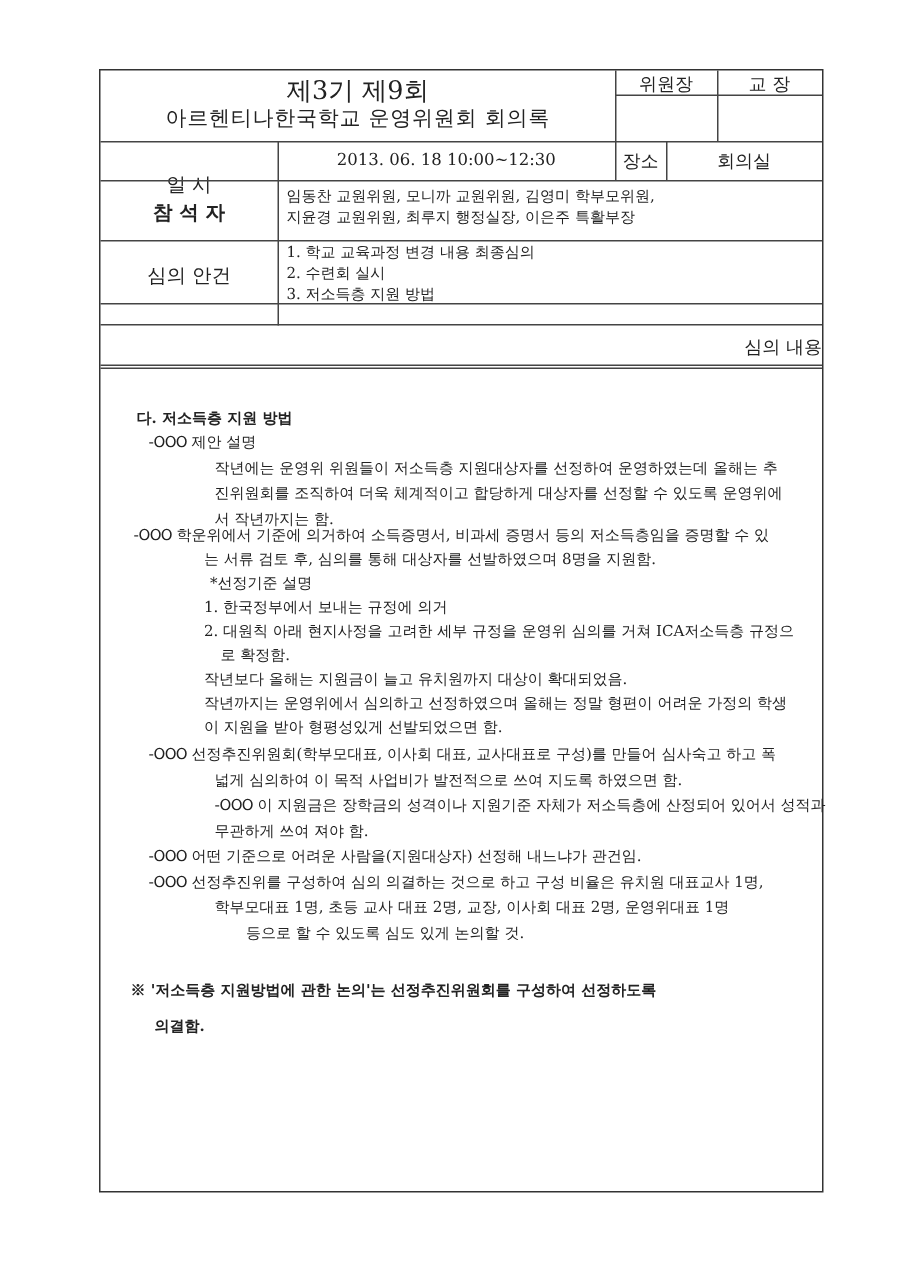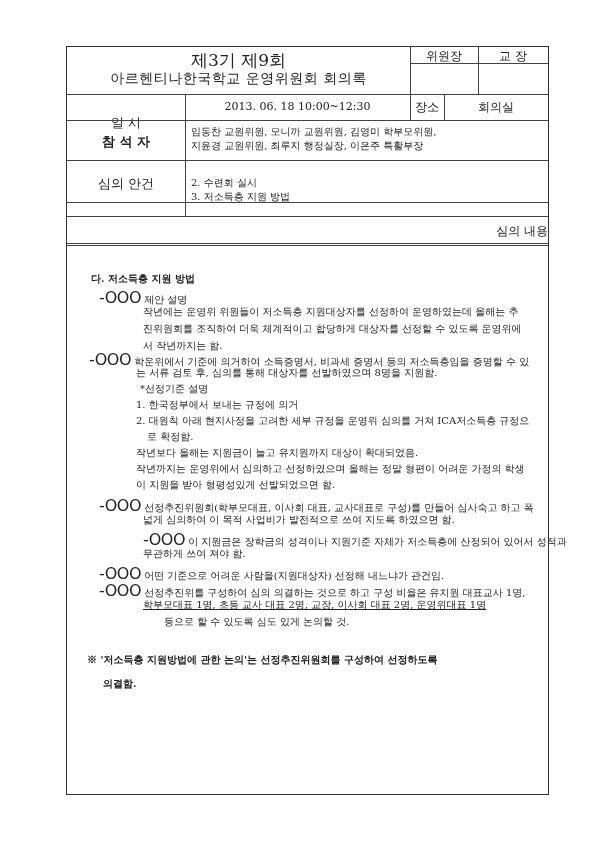--- a/index.html
+++ b/index.html
@@ -10,21 +10,21 @@
     .hline { position: absolute; left: 0; right: 0; height: 0; border-top: 1px solid #444; }
     .vline { position: absolute; width: 0; border-left: 1px solid #444; }
     .txt { position: absolute; white-space: nowrap; }
     .title1 { left: 0; width: 343px; top: 2px; text-align: center; font-size: 17px; }
     .title2 { left: 0; width: 343px; top: 23px; text-align: center; font-size: 14px; letter-spacing: 0.5px; }
     .hdr-cell { font-size: 12px; text-align: center; }
     .label { font-size: 13px; text-align: center; }
     .small { font-size: 10px; line-height: 13.5px; }
     .bold { font-weight: bold; }
     .ln { position: absolute; white-space: nowrap; font-size: 10px; }
-    .dash { font-family: "DejaVu Sans", sans-serif; font-size: 16px; letter-spacing: -0.5px; }
+    .dash { font-family: "DejaVu Sans", sans-serif; font-size: 10px; letter-spacing: -0.5px; }
   </style>
 </head>
 <body>
 
 <div class="frame">
 
   <div class="txt title1">제3기 제9회</div>
   <div class="txt title2">아르헨티나한국학교 운영위원회 회의록</div>
 
   <div class="vline" style="left:343px; top:0; height:73px;"></div>
@@ -43,20 +43,21 @@
   <div class="txt hdr-cell" style="left:343px; width:34px; top:52px;">장소</div>
   <div class="txt hdr-cell" style="left:377px; width:104px; top:52px;">회의실</div>
 
   <div class="hline" style="top:73px;"></div>
   <div class="txt label bold" style="left:0; width:118px; top:86px;">참 석 자</div>
   <div class="txt small" style="left:124px; top:78px;">임동찬 교원위원, 모니까 교원위원, 김영미 학부모위원,</div>
   <div class="txt small" style="left:124px; top:92px;">지윤경 교원위원, 최루지 행정실장, 이은주 특활부장</div>
 
   <div class="hline" style="top:113px;"></div>
   <div class="txt label" style="left:0; width:118px; top:128px;">심의 안건</div>
+  <div class="txt small" style="left:124px; top:115px;">1. 학교 교육과정 변경 내용 최종심의</div>
   <div class="txt small" style="left:124px; top:129px;">2. 수련회 실시</div>
   <div class="txt small" style="left:124px; top:143px;">3. 저소득층 지원 방법</div>
 
   <div class="hline" style="top:155px;"></div>
   <div class="hline" style="top:169px;"></div>
 
   <div class="txt label" style="left:0; width:481px; top:176px; font-size:12px;text-align:right;">심의 내용</div>
   <div class="hline" style="top:196px;"></div>
   <div class="hline" style="top:198px;"></div>
 
@@ -79,18 +80,18 @@
 
   <div class="ln" style="left:32px; top:449px;"><span class="dash">-OOO</span> <span>선정추진위원회(학부모대표, 이사회 대표, 교사대표로 구성)를 만들어 심사숙고 하고 폭</span></div>
   <div class="ln" style="left:76px; top:466px;">넓게 심의하여 이 목적 사업비가 발전적으로 쓰여 지도록 하였으면 함.</div>
 
   <div class="ln" style="left:32px; top:483px;margin-left:44px;"><span class="dash">-OOO</span> <span>이 지원금은 장학금의 성격이나 지원기준 자체가 저소득층에 산정되어 있어서 성적과</span></div>
   <div class="ln" style="left:76px; top:500px;">무관하게 쓰여 져야 함.</div>
 
   <div class="ln" style="left:32px; top:517px;"><span class="dash">-OOO</span> <span>어떤 기준으로 어려운 사람을(지원대상자) 선정해 내느냐가 관건임.</span></div>
 
   <div class="ln" style="left:32px; top:534px;"><span class="dash">-OOO</span> <span>선정추진위를 구성하여 심의 의결하는 것으로 하고 구성 비율은 유치원 대표교사 1명,</span></div>
-  <div class="ln" style="left:76px; top:551px;text-decoration:underline;">학부모대표 1명, 초등 교사 대표 2명, 교장, 이사회 대표 2명, 운영위대표 1명</div>
+  <div class="ln" style="left:76px; top:551px;">학부모대표 1명, 초등 교사 대표 2명, 교장, 이사회 대표 2명, 운영위대표 1명</div>
   <div class="ln" style="left:76px; top:568px;margin-left:21px;">등으로 할 수 있도록 심도 있게 논의할 것.</div>
 
   <div class="ln bold" style="left:20px; top:606px;">※ '저소득층 지원방법에 관한 논의'는 선정추진위원회를 구성하여 선정하도록</div>
   <div class="ln bold" style="left:36px; top:630px;">의결함.</div>
 </div>
 
 </body></html>

